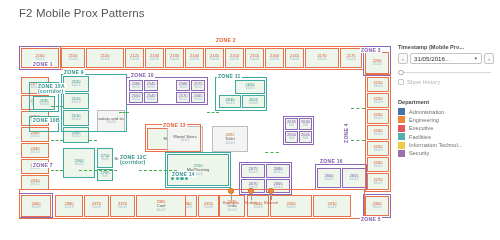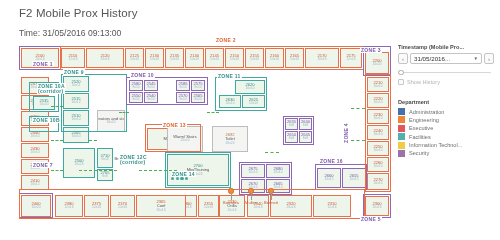--- a/index.html
+++ b/index.html
@@ -117,22 +117,21 @@
   .legend { margin-top:14px; }
   .legend .lrow { display:flex; align-items:center; gap:4px; margin-bottom:1.4px; }
   .legend .sw { width:7px; height:7px; }
   .legend .lt { font-size:5.6px; color:#6f6f6f; white-space:nowrap; }
 </style>
 </head>
 <body>
 
 <div class="page">
 
-  <div class="title">F2 Mobile Prox History</div>
-  <div class="timeline">Time: 31/05/2016 09:13:00</div>
+  <div class="title">F2 Mobile Prox Patterns</div>
 
   <div class="map">
     <div id="rooms-layer">
         <div class="room" style="left: 2px; top: 4px; width: 38px; height: 20px;">
           <div class="rn">2100</div>
           <div class="rd">20x16</div>
         </div>
         <div class="room" style="left: 42px; top: 4px; width: 24px; height: 20px;">
           <div class="rn">2110</div>
           <div class="rd">12x16</div>

